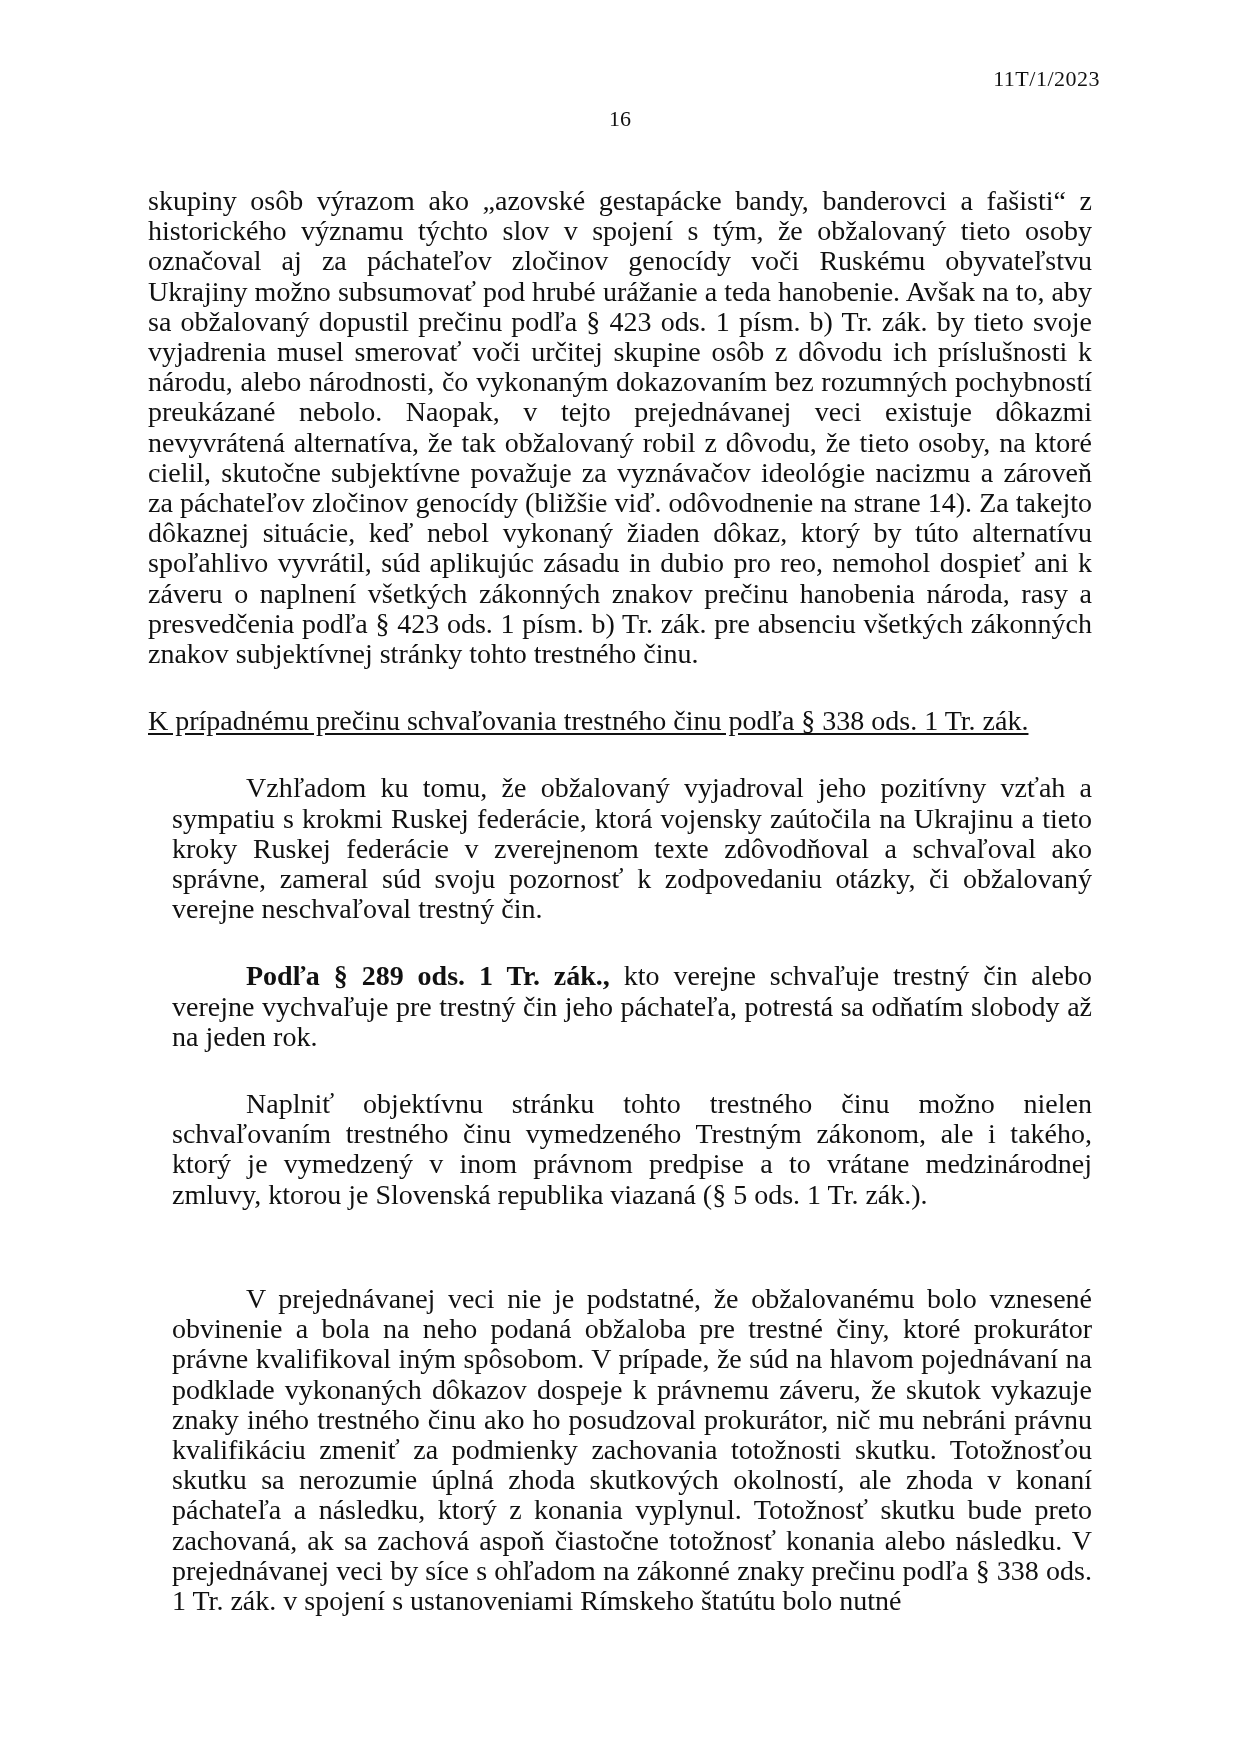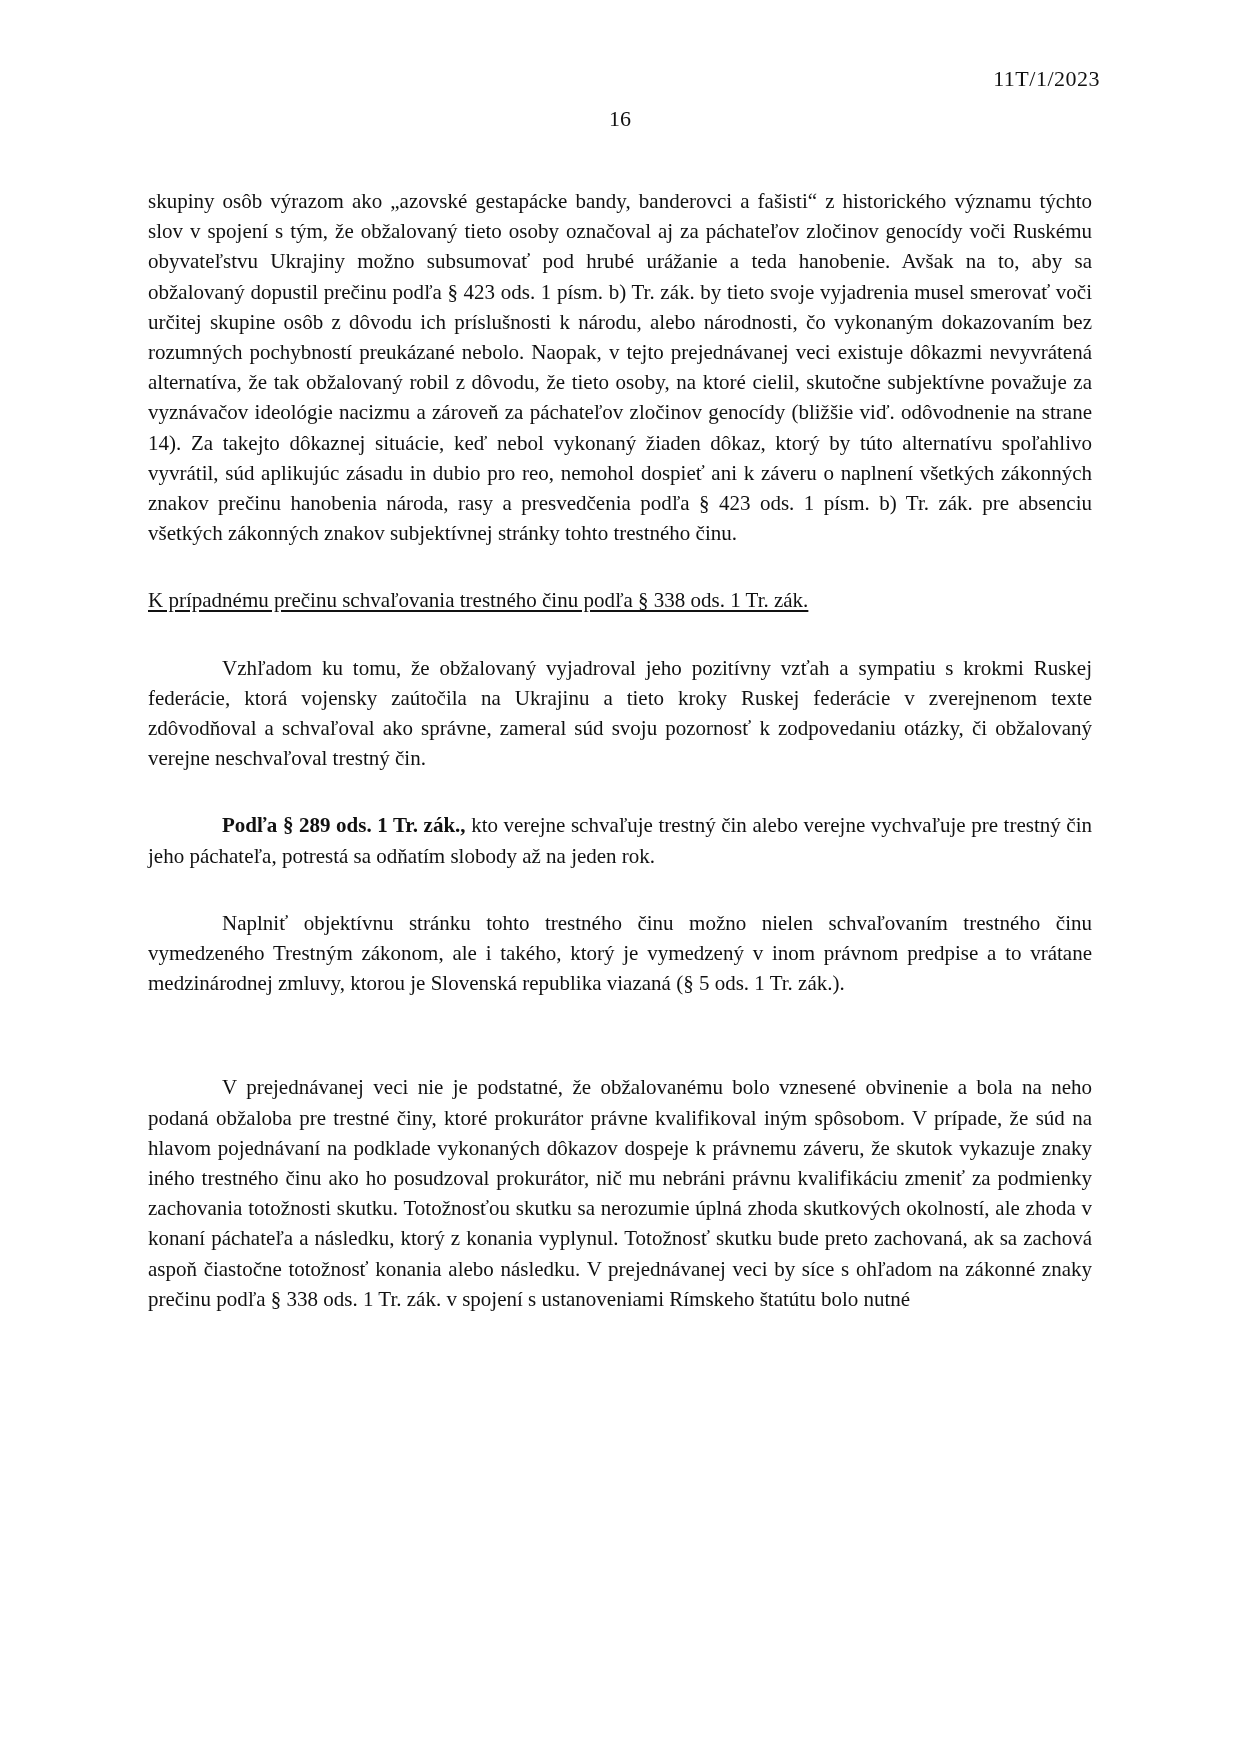--- a/index.html
+++ b/index.html
@@ -28,29 +28,30 @@
       left: 0;
       width: 1240px;
       text-align: center;
       font-size: 22px;
     }
     .content {
       position: absolute;
       top: 186px;
       left: 148px;
       width: 944px;
-      font-size: 21px;
+      font-size: 28px;
       line-height: 30.2px;
     }
     .para {
       margin: 0;
       text-align: justify;
     }
     .para.indent {
       text-indent: 74px;
+      margin-left: 24px;
     }
     .gap {
       height: 37px;
     }
     .section-heading {
       margin: 0;
       text-align: left;
       text-decoration: underline;
       text-underline-offset: 3px;
     }

